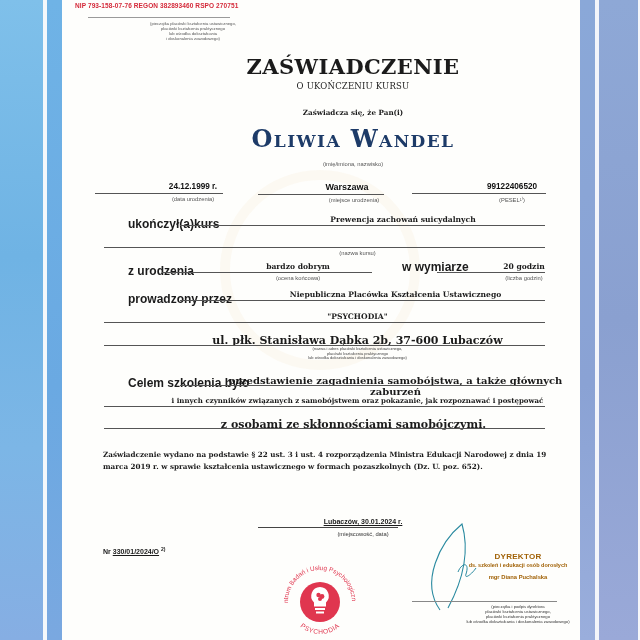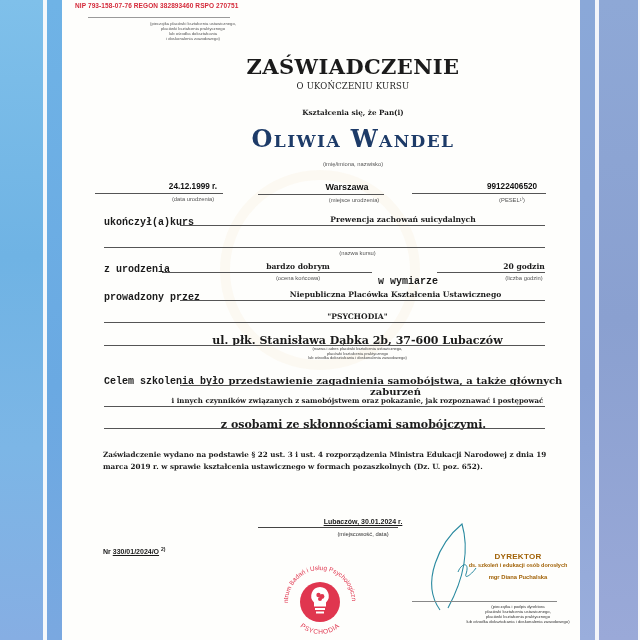--- a/index.html
+++ b/index.html
@@ -27,21 +27,21 @@
   .hdr-rule { left:88px; top:17px; width:142px; height:1px; background:#9a9a9a; }
   .hdr-note { left:90px; top:21px; width:140px; font-family:"Liberation Sans", sans-serif; font-size:4.2px; line-height:5px; color:#555; }
 
   .title { left:140px; top:54px; width:360px; font-family:"DejaVu Serif", serif; font-size:21px; font-weight:bold; letter-spacing:0.4px; color:#1b1b1b; }
   .subtitle { left:140px; top:81px; width:360px; font-family:"DejaVu Serif", serif; font-size:8.5px; color:#222; letter-spacing:0.2px; }
   .lead { left:140px; top:108px; width:360px; font-family:"DejaVu Serif", serif; font-size:7.2px; font-weight:bold; }
   .name { left:120px; top:124px; width:400px; font-family:"DejaVu Serif", serif; font-size:24px; font-weight:bold; color:#1d3b68; letter-spacing:1.4px; font-variant:small-caps; }
   .cap { font-family:"Liberation Sans", sans-serif; font-size:5.8px; color:#555; }
   .val { font-family:"Liberation Sans", sans-serif; font-size:8.2px; font-weight:bold; color:#111; }
   .valserif { font-family:"DejaVu Serif", serif; font-size:7.6px; font-weight:bold; color:#1b1b1b; }
-  .label { font-family:Liberation Mono, monospace; font-size:10px; font-weight:bold; color:#1b1b1b; }
+  .label { font-family:Liberation Sans, sans-serif; font-size:12px; font-weight:bold; color:#1b1b1b;margin-left:24px; }
   .line { position:absolute; height:1px; background:#555; }
 
   .legal { left:103px; top:449px; width:460px; font-family:"DejaVu Serif", serif; font-size:7.2px; font-weight:bold; line-height:12px; color:#1c1c1c; }
 
   .nr { left:103px; top:546px; font-family:"Liberation Sans", sans-serif; font-size:7px; font-weight:bold; }
   .nr u { text-decoration:underline; }
   .nr sup { font-size:5px; }
 
   .stamp { left:278px; top:558px; width:84px; height:84px; }
   .dir { left:410px; top:552px; width:150px; color:#a16207; font-family:"Liberation Sans", sans-serif; }
@@ -70,21 +70,21 @@
 <div class="abs hdr-rule"></div>
 <div class="abs hdr-note center">
   <div>(pieczątka placówki kształcenia ustawicznego,</div>
   <div>placówki kształcenia praktycznego</div>
   <div>lub ośrodka dokształcania</div>
   <div>i doskonalenia zawodowego)</div>
 </div>
 
 <div class="abs title center">ZAŚWIADCZENIE</div>
 <div class="abs subtitle center">O UKOŃCZENIU KURSU</div>
-<div class="abs lead center">Kształcenia się, że Pan(i)</div>
+<div class="abs lead center">Zaświadcza się, że Pan(i)</div>
 <div class="abs name center">Oliwia Wandel</div>
 <div class="abs cap center" style="left:120px;top:161px;width:400px;">(imię/imiona, nazwisko)</div>
 
 <div class="abs val center" style="left:100px;top:182px;width:120px;">24.12.1999 r.</div>
 <div class="line" style="left:95px;top:193px;width:128px;"></div>
 <div class="abs cap center" style="left:100px;top:196px;width:120px;">(data urodzenia)</div>
 
 <div class="abs val center" style="left:252px;top:182px;width:124px;font-size:9px;">Warszawa</div>
 <div class="line" style="left:258px;top:194px;width:126px;"></div>
 <div class="abs cap center" style="left:258px;top:197px;width:126px;">(miejsce urodzenia)</div>
@@ -96,21 +96,21 @@
 <div class="abs label" style="left:104px;top:217px;">ukończył(a)kurs</div>
 <div class="abs valserif center" style="left:180px;top:215px;width:380px;text-align:center;">Prewencja zachowań suicydalnych</div>
 <div class="line" style="left:180px;top:225px;width:365px;"></div>
 <div class="line" style="left:104px;top:247px;width:441px;"></div>
 <div class="abs cap center" style="left:104px;top:250px;width:441px;">(nazwa kursu)</div>
 
 <div class="abs label" style="left:104px;top:264px;">z urodzenia</div>
 <div class="abs valserif center" style="left:160px;top:262px;width:210px;">bardzo dobrym</div>
 <div class="line" style="left:162px;top:272px;width:210px;"></div>
 <div class="abs cap center" style="left:160px;top:275px;width:210px;">(ocena końcowa)</div>
-<div class="abs label" style="left:378px;top:276px;text-align:right;">w wymiarze</div>
+<div class="abs label" style="left:378px;top:260px;text-align:right;">w wymiarze</div>
 <div class="abs valserif center" style="left:437px;top:262px;width:108px;">20 godzin</div>
 <div class="line" style="left:437px;top:272px;width:108px;"></div>
 <div class="abs cap center" style="left:437px;top:275px;width:108px;">(liczba godzin)</div>
 
 <div class="abs label" style="left:104px;top:292px;">prowadzony przez</div>
 <div class="abs valserif center" style="left:180px;top:290px;width:365px;">Niepubliczna Placówka Kształcenia Ustawicznego</div>
 <div class="line" style="left:180px;top:300px;width:365px;"></div>
 <div class="abs valserif center" style="left:104px;top:312px;width:441px;">"PSYCHODIA"</div>
 <div class="line" style="left:104px;top:322px;width:441px;"></div>
 <div class="abs valserif center" style="left:104px;top:334px;width:441px;font-size:11px;">ul. płk. Stanisława Dąbka 2b, 37-600 Lubaczów</div>

